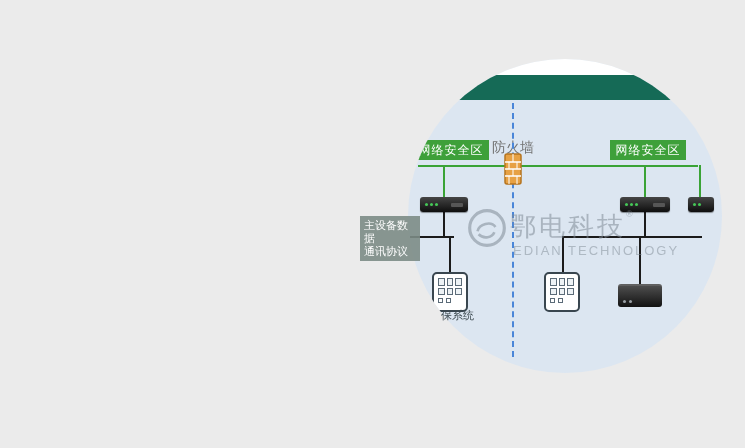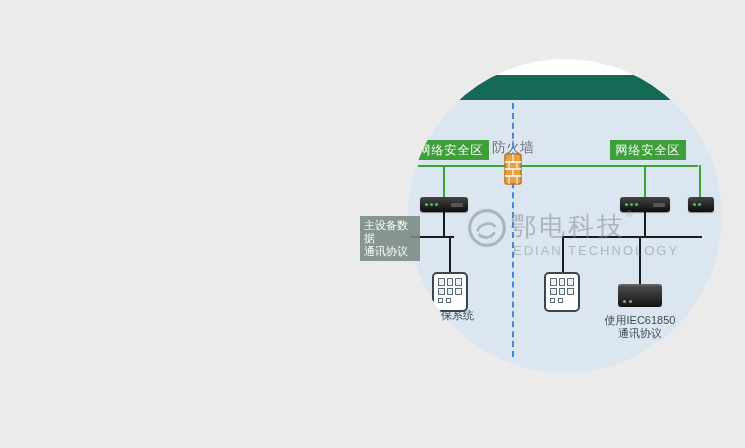--- a/index.html
+++ b/index.html
@@ -193,24 +193,20 @@
         <span></span>
         <span></span>
       </div>
   </div>
 
   <div class="recorder">
       <i></i>
       <i></i>
     </div>
 
-  <div class="sys-label sys-right">
-    <div>使用IEC61850</div>
-    <div>通讯协议</div>
-  </div>
 
   <div class="watermark">
     <svg class="wm-logo" viewBox="0 0 40 40">
       <circle cx="20" cy="20" r="16.5" fill="none" stroke="currentColor" stroke-width="3"></circle>
       <path d="M11 23c1.5-7 13-10 17-4 M12 26c5 5 13 3 15-2" fill="none" stroke="currentColor" stroke-width="2.5"></path>
     </svg>
     <div class="wm-cn">鄂电科技</div>
     <div class="wm-reg">®</div>
     <div class="wm-en">EDIAN TECHNOLOGY</div>
   </div>

